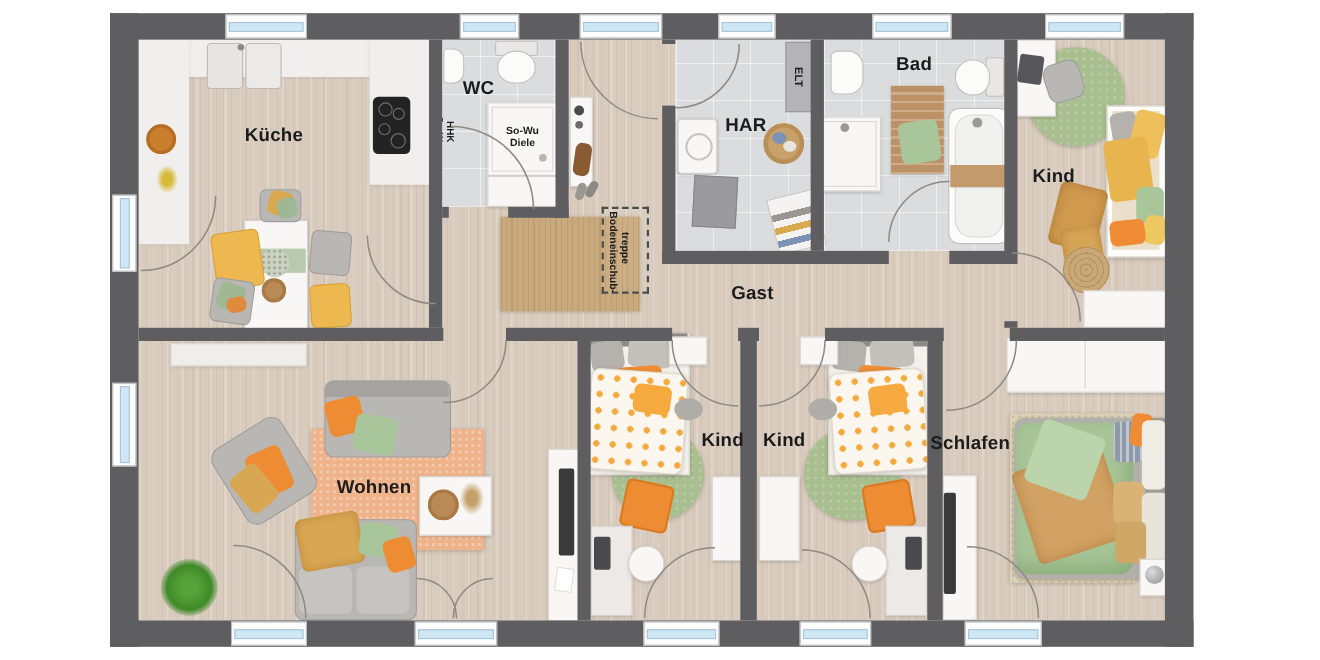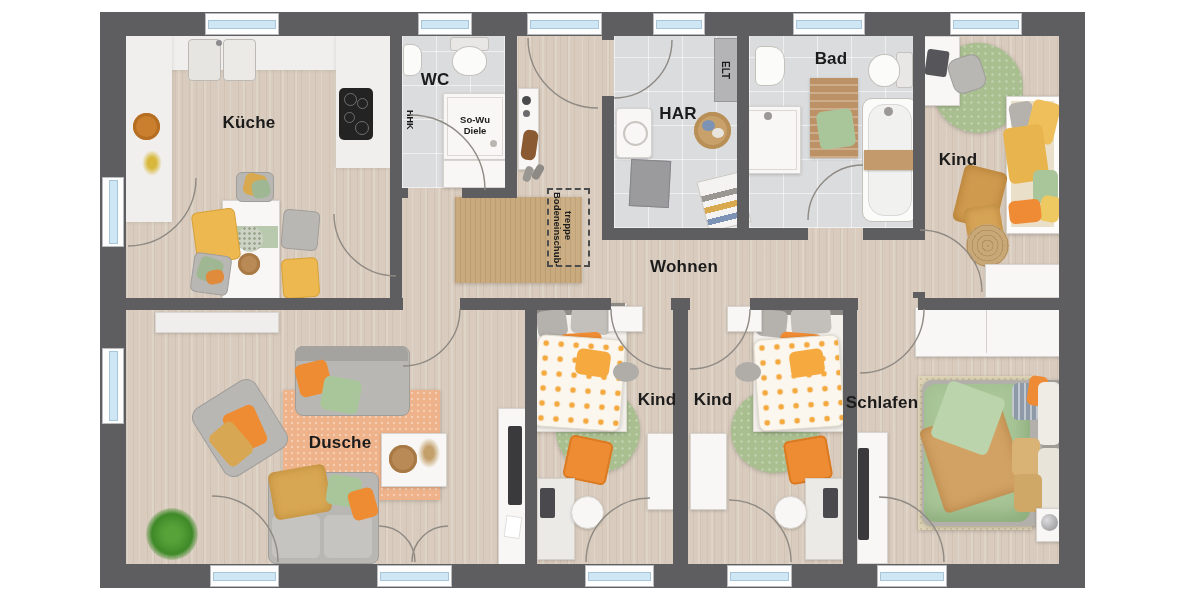--- a/index.html
+++ b/index.html
@@ -320,19 +320,19 @@
       <path d="M 791 562 A 62 62 0 0 0 729 500"></path>
       <path d="M 944 562 A 65 65 0 0 0 879 497"></path>
     </g>
   </svg>
 
   <div class="lbl" style="left:249px;top:123px;">Küche</div>
   <div class="lbl" style="left:435px;top:80px;">WC</div>
   <div class="lbl" style="left:678px;top:114px;">HAR</div>
   <div class="lbl" style="left:831px;top:59px;">Bad</div>
   <div class="lbl" style="left:958px;top:160px;">Kind</div>
-  <div class="lbl" style="left:684px;top:267px;">Wohnen</div>
-  <div class="lbl" style="left:340px;top:443px;">Dusche</div>
+  <div class="lbl" style="left:684px;top:267px;">Gast</div>
+  <div class="lbl" style="left:340px;top:443px;">Wohnen</div>
   <div class="lbl" style="left:657px;top:400px;">Kind</div>
   <div class="lbl" style="left:713px;top:400px;">Kind</div>
   <div class="lbl" style="left:882px;top:403px;">Schlafen</div>
 
 </div>
 
 </body></html>

